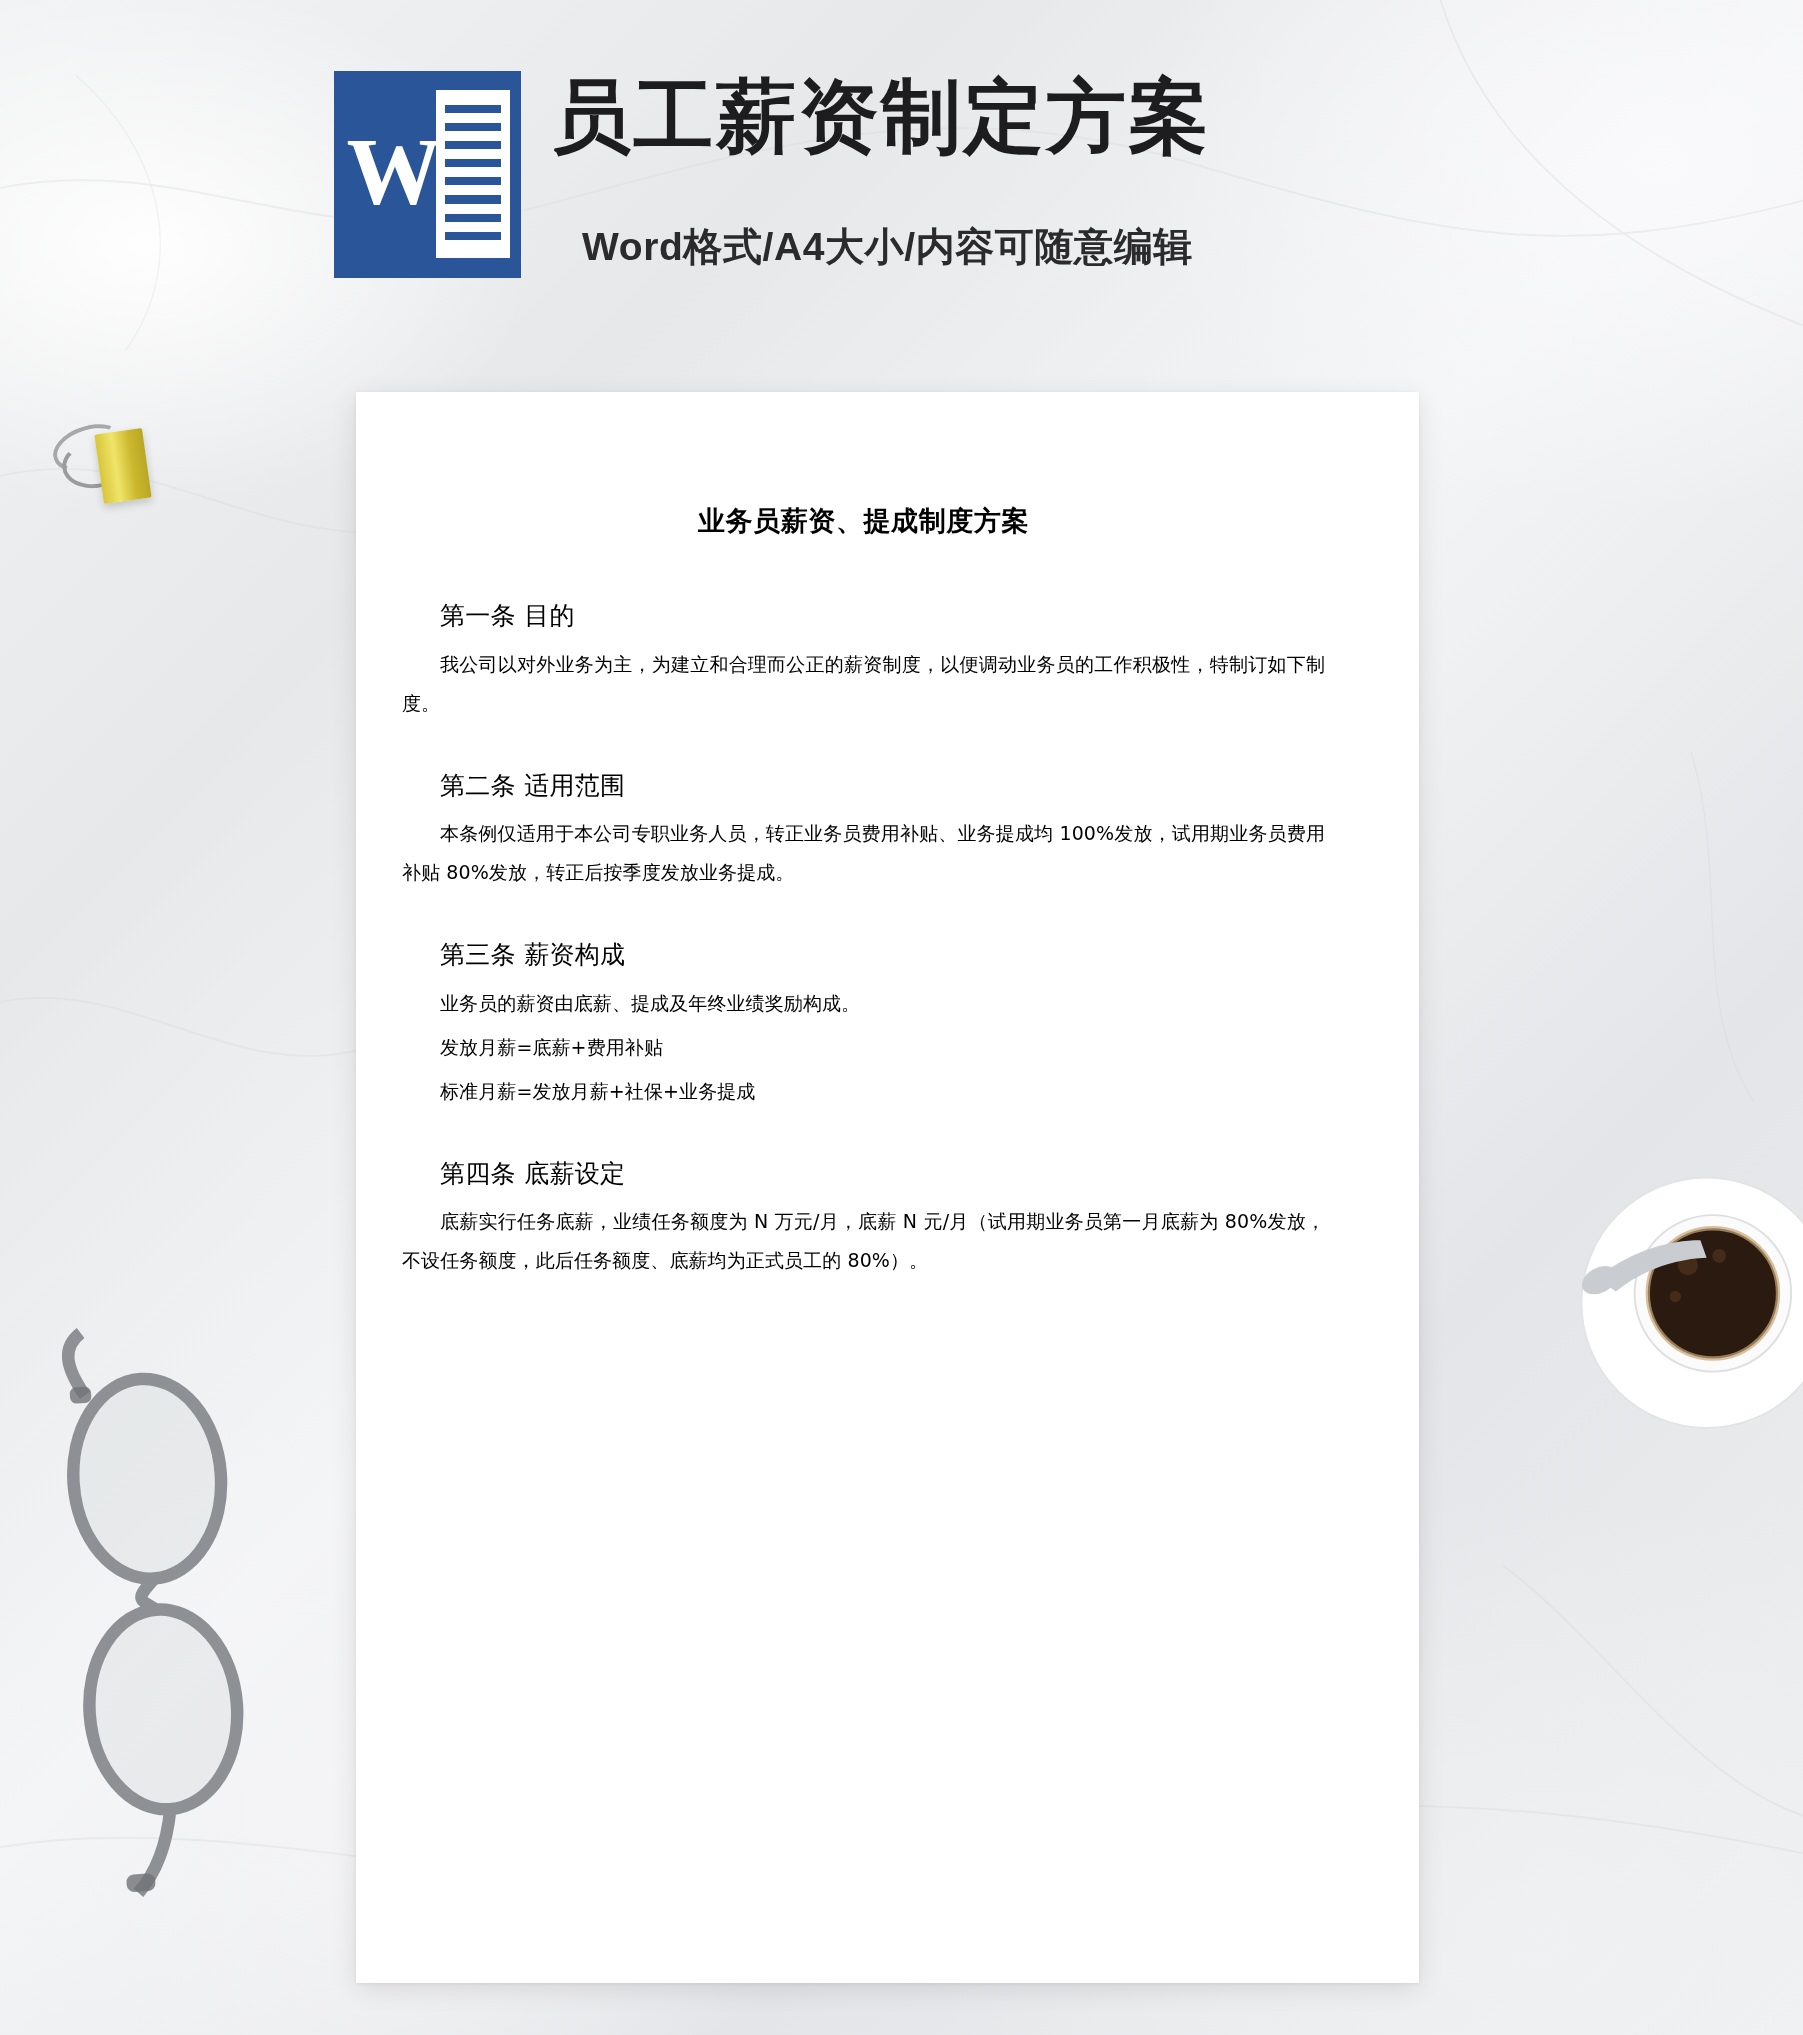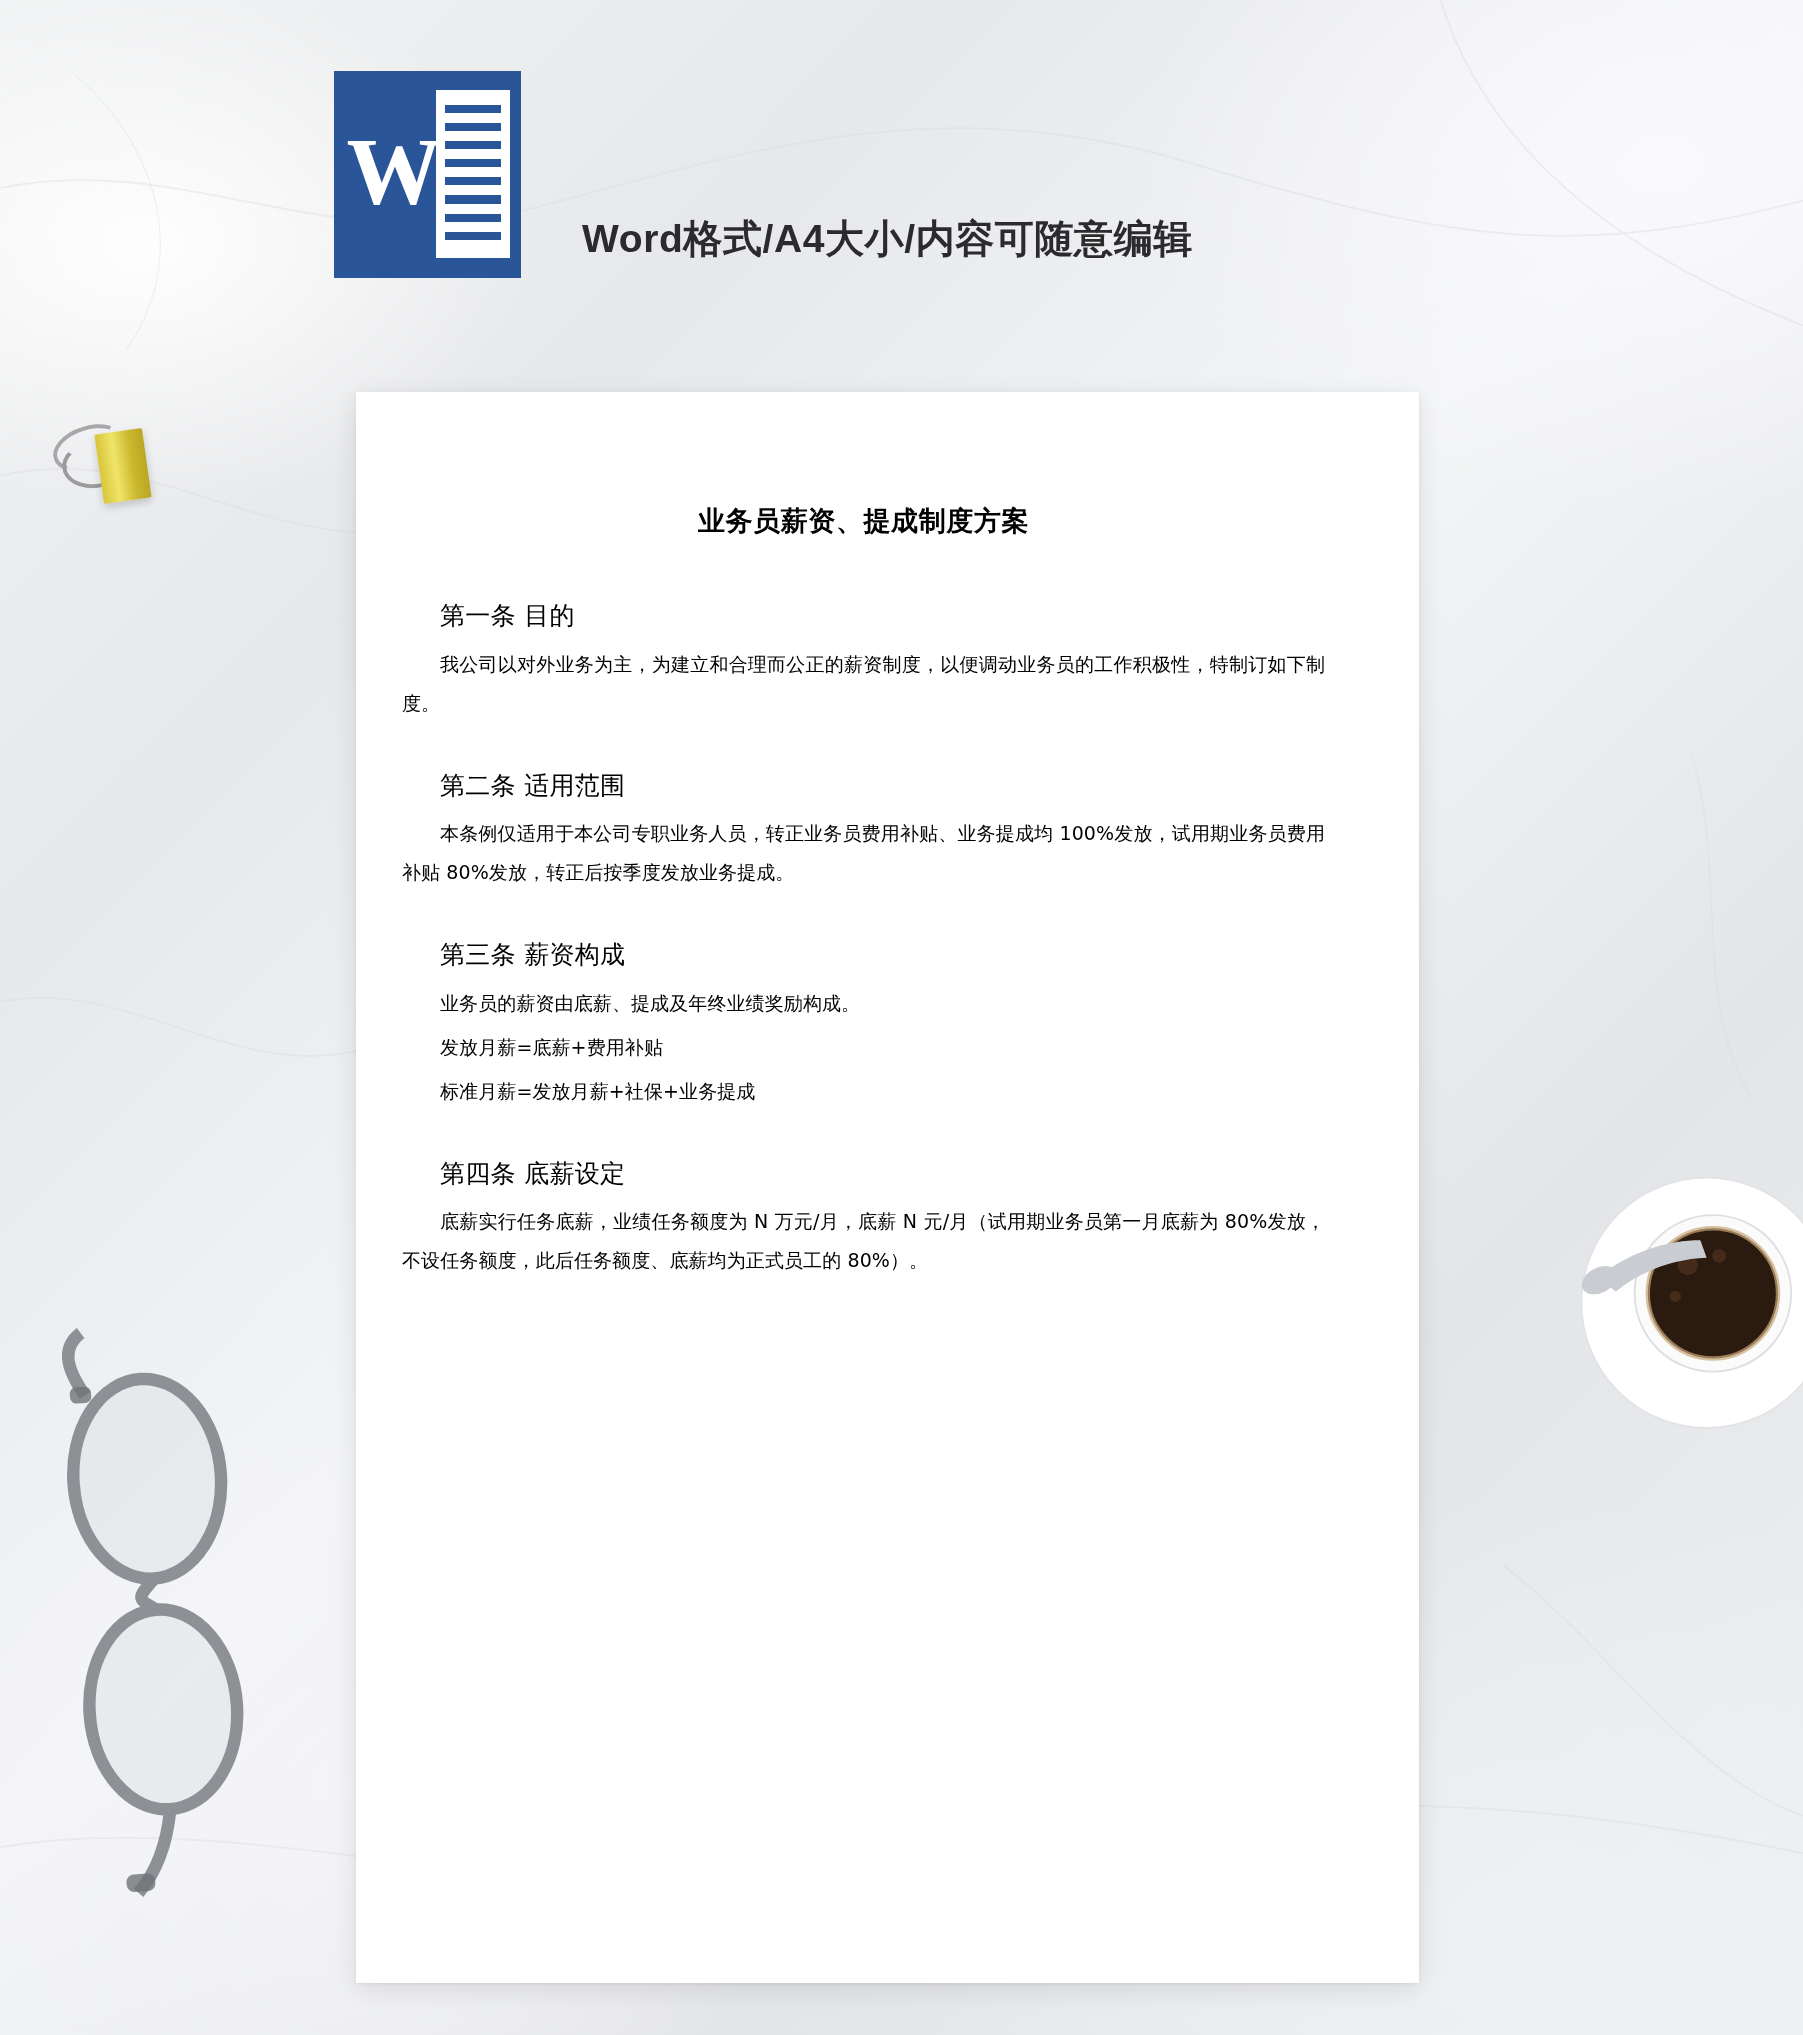--- a/index.html
+++ b/index.html
@@ -83,21 +83,21 @@
     font-size: 80px;
     font-weight: bold;
     color: #1d1d1f;
     letter-spacing: 2.5px;
     line-height: 88px;
     white-space: nowrap;
   }
   .title-sub {
     position: absolute;
     left: 582px;
-    top: 212px;
+    top: 220px;
     font-size: 39px;
     font-weight: bold;
     color: #2b2b2d;
     letter-spacing: 0.6px;
     white-space: nowrap;
   }
 
   
   .clip {
     position: absolute;
@@ -230,20 +230,21 @@
       <i></i>
         <i></i>
         <i></i>
         <i></i>
         <i></i>
         <i></i>
         <i></i>
         <i></i>
     </div>
   </div>
+  <div class="title-main">员工薪资制定方案</div>
   <div class="title-sub">Word格式/A4大小/内容可随意编辑</div>
 </div>
 
 <div class="clip">
   <div class="arm1"></div>
   <div class="arm2"></div>
   <div class="body"></div>
 </div>
 
 <svg class="glasses" viewBox="0 0 320 940">

